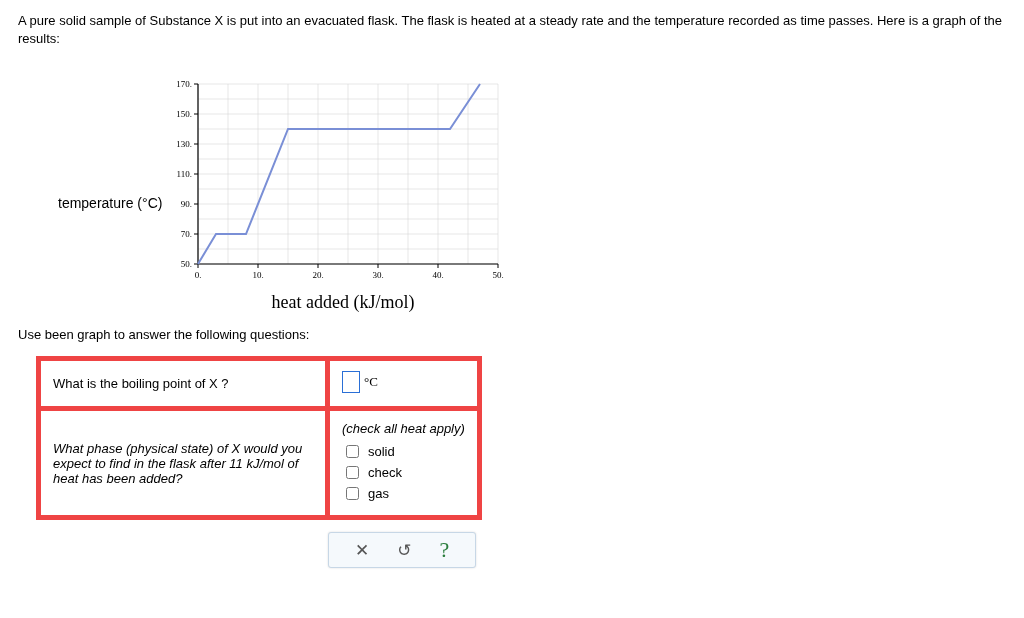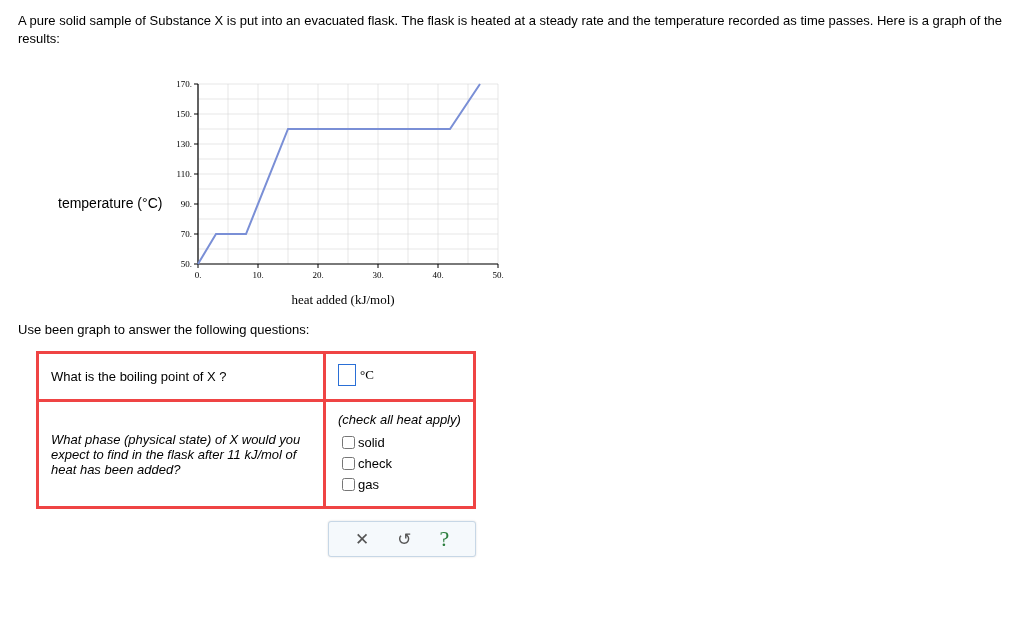--- a/index.html
+++ b/index.html
@@ -19,55 +19,55 @@
     margin-bottom: 6px;
   }
   .ylabel {
     font-size: 14px;
     margin-right: 6px;
     white-space: nowrap;
     margin-top: 44px;
   }
   .xlabel {
     font-family: "Times New Roman", serif;
-    font-size: 13px;
+    font-size: 18px;
     text-align: center;
     margin-top: 2px;
   }
   .xlabel-wrap { text-align:center; margin-left:165px; width:320px; margin-bottom:14px; }
 
   .chart-svg { display:block; }
 
   .followup { margin: 4px 0 14px 0; }
 
   table.qa {
     border-collapse: collapse;
     margin-left: 18px;
     font-size: 13px;
   }
   table.qa td {
-    border: 3px solid #ef4444;
+    border: 5px solid #ef4444;
     padding: 10px 12px;
     vertical-align: middle;
   }
   .q1-ans {
     display: inline-flex;
     align-items: center;
     gap: 4px;
   }
   .numbox {
     display: inline-block;
     width: 16px;
     height: 20px;
     border: 1px solid #2a6fd6;
     background: #fff;
   }
   .unit { font-family: "Times New Roman", serif; }
   .hint { font-style: italic; margin-bottom: 6px; }
-  .cblist label { display: flex; align-items:center; margin: 2px 0; }
+  .cblist label { display: flex; align-items:center; gap:6px; margin: 2px 0; }
   .cblist input { width:13px; height:13px; }
 
   .toolbar {
     margin-left: 310px;
     margin-top: 12px;
     display: inline-flex;
     gap: 28px;
     align-items: center;
     padding: 6px 26px;
     border: 1px solid #c7d7e6;

